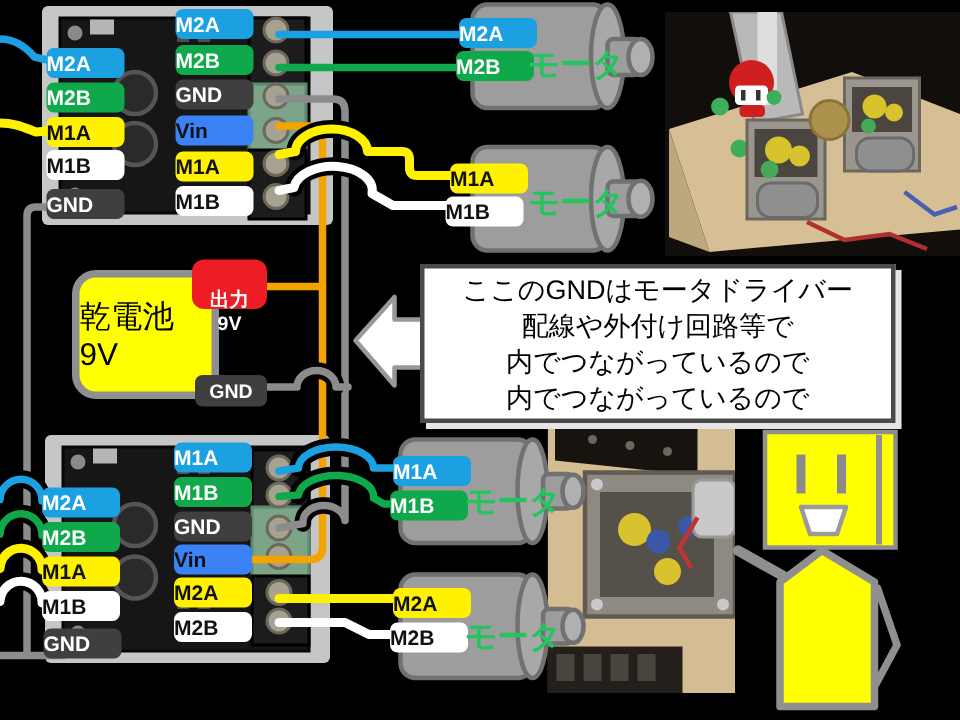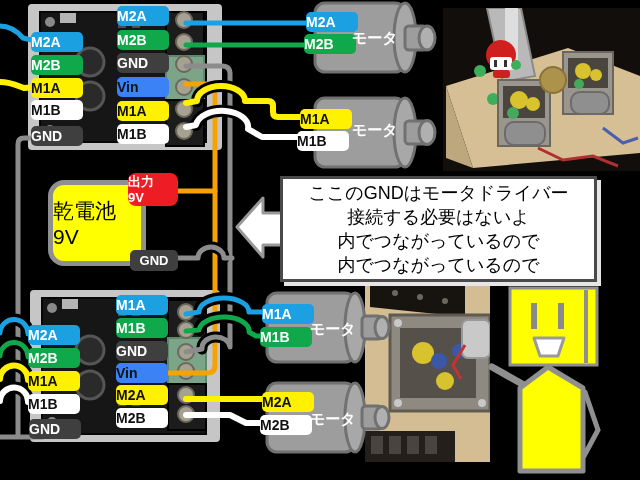--- a/index.html
+++ b/index.html
@@ -9,29 +9,29 @@
   svg{display:block;}
   
   .pin{position:absolute;width:52px;height:20px;border-radius:5px;
        font-size:14px;line-height:20px;font-weight:bold;}
   .pin.blue{background:#1ba0e1;color:#fff;}
   .pin.green{background:#0fa84a;color:#fff;}
   .pin.yellow{background:#fff100;color:#111;}
   .pin.white{background:#ffffff;color:#111;}
   .pin.gnd{background:#3f3f3f;color:#fff;}
   .pin.vin{background:#3b82f6;color:#111;}
-  .motor-name{position:absolute;font-size:15px;font-weight:bold;color:#ffffff;white-space:nowrap;}
+  .motor-name{position:absolute;font-size:21px;font-weight:bold;color:#22c55e;white-space:nowrap;}
   
   .battery{position:absolute;left:48px;top:180px;width:98px;height:86px;background:#ffff00;
            border:5px solid #8f8f8f;border-radius:16px;box-sizing:border-box;
            display:flex;align-items:center;justify-content:center;}
   .battery-text{font-size:21px;color:#000;}
   .out-label{position:absolute;left:128px;top:173px;width:50px;height:33px;background:#ee1c24;
              border-radius:8px;color:#fff;font-size:13px;line-height:16px;font-weight:bold;
-             text-align:left;padding-top:1px;box-sizing:border-box;}
+             text-align:center;padding-top:19px;box-sizing:border-box;}
   .bat-gnd{position:absolute;left:130px;top:250px;width:48px;height:21px;background:#3f3f3f;
            border-radius:5px;color:#fff;font-size:13px;line-height:21px;font-weight:bold;text-align:center;}
   
   .note{position:absolute;left:280px;top:176px;width:311px;height:98px;background:#fff;
         border:3px solid #4a4a4a;box-shadow:4px 4px 0 #e6e6e6;color:#000;
         text-align:center;font-size:18px;line-height:24px;padding-top:2px;}
   .photo{position:absolute;overflow:hidden;}
 </style>
 </head>
 <body>
@@ -303,21 +303,21 @@
     <span class="battery-text">乾電池9V</span>
   </div>
   <div class="out-label">
     <span>出力</span><br>
     <span>9V</span>
   </div>
   <div class="bat-gnd">GND</div>
 
   <div class="note">
     <div>ここのGNDはモータドライバー</div>
-    <div>接続する必要はないよ</div>
+    <div>配線や外付け回路等で</div>
     <div>内でつながっているので</div>
     <div>内でつながっているので</div>
   </div>
 
   <svg class="abs" style="left:0;top:0;" width="640" height="480">
     <line x1="524" y1="385" x2="492" y2="367" stroke="#8f8f8f" stroke-width="7" stroke-linecap="round"></line>
     <polygon points="548,367 583,388 583,471 520,471 520,388" fill="#ffff00" stroke="#8f8f8f" stroke-width="5" stroke-linejoin="round"></polygon>
     <polyline points="585,392 598,430 584,456" fill="none" stroke="#8f8f8f" stroke-width="5" stroke-linecap="round"></polyline>
     <rect x="510" y="288" width="87" height="77" fill="#ffff00" stroke="#8f8f8f" stroke-width="3"></rect>
     <line x1="586" y1="290" x2="586" y2="363" stroke="#8f8f8f" stroke-width="4"></line>

